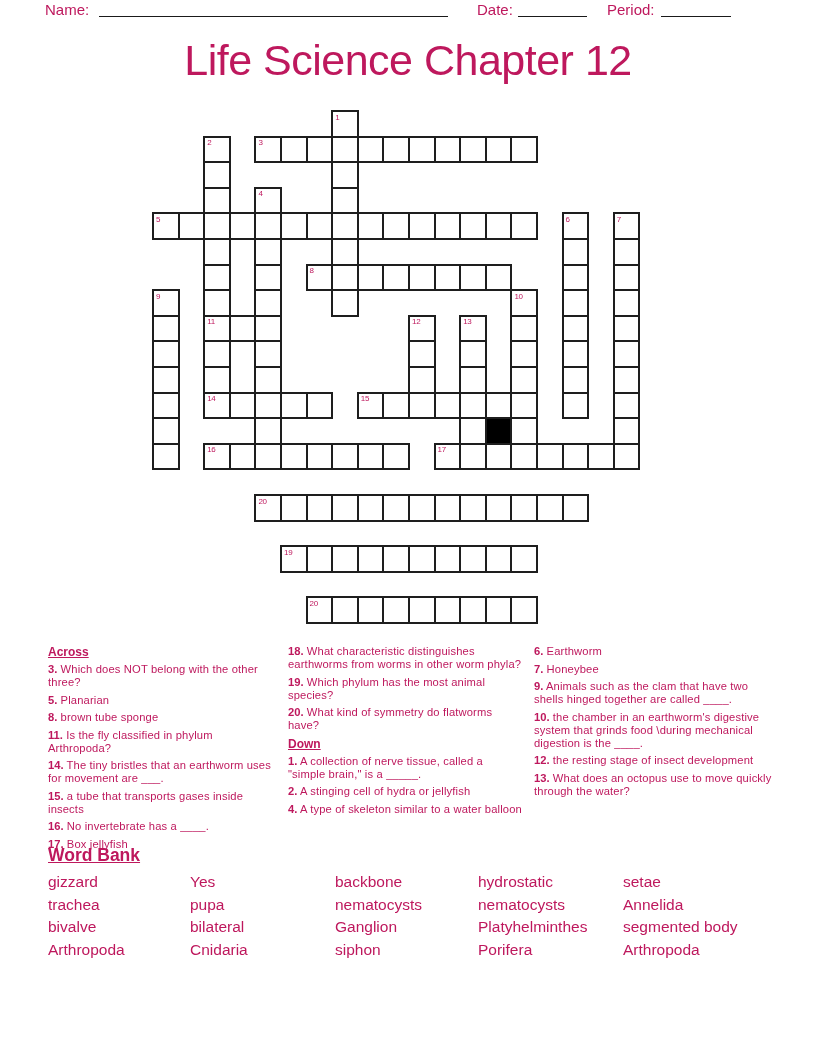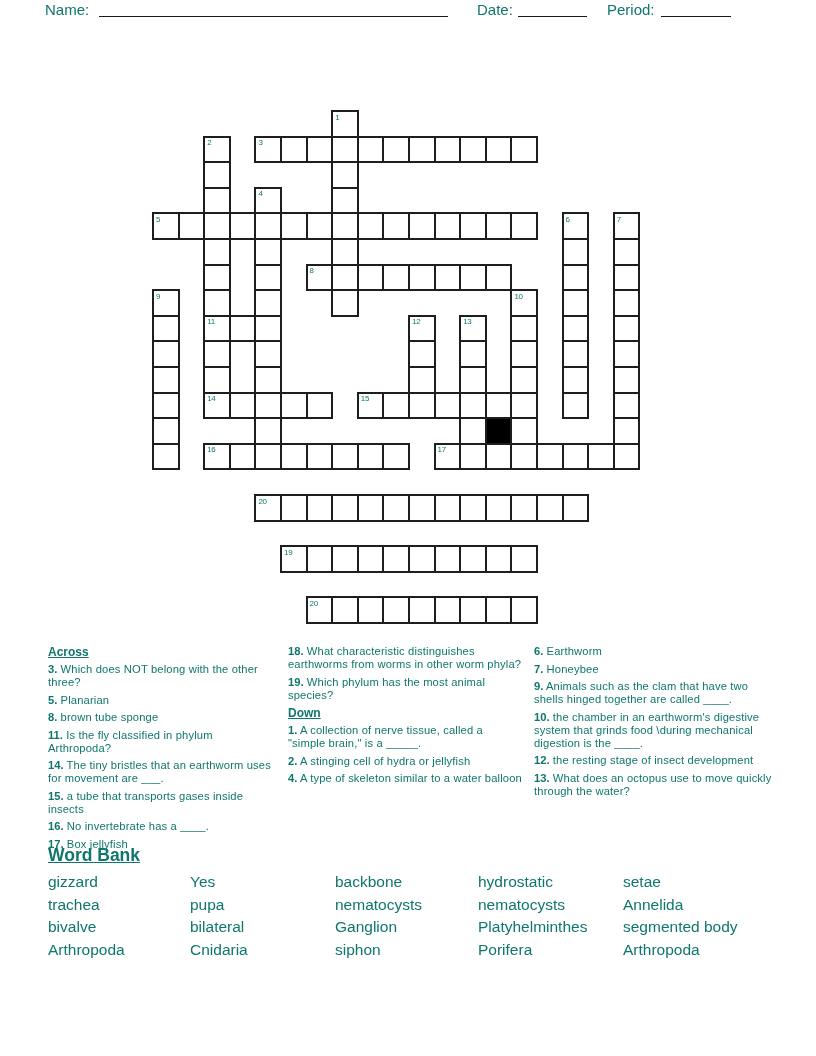--- a/index.html
+++ b/index.html
@@ -1,18 +1,18 @@
 <!DOCTYPE html>
 <html><head>
 <meta charset="utf-8">
 <style>
   html,body{margin:0;padding:0;background:#fff;}
   .page{
     position:relative;width:816px;height:1056px;background:#fff;overflow:hidden;
-    font-family:"Liberation Sans","DejaVu Sans",sans-serif;color:#0f766e;
+    font-family:"Liberation Sans","DejaVu Sans",sans-serif;color:#be185d;
   }
   
   .hdr-label{position:absolute;top:1px;font-size:15px;line-height:18px;}
   .hdr-line{position:absolute;top:0;height:16px;border-bottom:1.6px solid #1a1a1a;}
   #name-label{left:45px;}
   #name-line{left:99px;width:349px;}
   #date-label{left:477px;}
   #date-line{left:518px;width:69px;}
   #period-label{left:607px;}
   #period-line{left:661px;width:70px;}
@@ -49,20 +49,21 @@
 
   <div class="hdr-label" id="name-label">Name:</div>
   <div class="hdr-line" id="name-line"></div>
 
   <div class="hdr-label" id="date-label">Date:</div>
   <div class="hdr-line" id="date-line"></div>
 
   <div class="hdr-label" id="period-label">Period:</div>
   <div class="hdr-line" id="period-line"></div>
 
+  <div class="title">Life Science Chapter 12</div>
 
   <div id="grid">
       <div class="cell" style="left: 179.2px; top: 0px;">
         <span class="num">1</span>
       </div>
       <div class="cell" style="left: 179.2px; top: 25.6px;"></div>
       <div class="cell" style="left: 179.2px; top: 51.2px;"></div>
       <div class="cell" style="left: 179.2px; top: 76.8px;"></div>
       <div class="cell" style="left: 179.2px; top: 102.4px;"></div>
       <div class="cell" style="left: 179.2px; top: 128px;"></div>
@@ -265,20 +266,21 @@
           <div class="clue"><b>14.</b><span> The tiny bristles that an earthworm uses for movement are ___.</span></div>
           <div class="clue"><b>15.</b><span> a tube that transports gases inside insects</span></div>
           <div class="clue"><b>16.</b><span> No invertebrate has a ____.</span></div>
           <div class="clue"><b>17.</b><span> Box jellyfish</span></div>
         </div>
     </div>
     <div class="clue-col" id="clue-col-2">
       <div id="clue-col-2a">
           <div class="clue"><b>18.</b><span> What characteristic distinguishes earthworms from worms in other worm phyla?</span></div>
           <div class="clue"><b>19.</b><span> Which phylum has the most animal species?</span></div>
+          <div class="clue"><b>20.</b><span> What kind of symmetry do flatworms have?</span></div>
         </div>
       <div class="clue-heading">Down</div>
       <div id="clue-col-2b">
           <div class="clue"><b>1.</b><span> A collection of nerve tissue, called a "simple brain," is a _____.</span></div>
           <div class="clue"><b>2.</b><span> A stinging cell of hydra or jellyfish</span></div>
           <div class="clue"><b>4.</b><span> A type of skeleton similar to a water balloon</span></div>
         </div>
     </div>
     <div class="clue-col" id="clue-col-3">
       <div id="clue-col-3-list">

